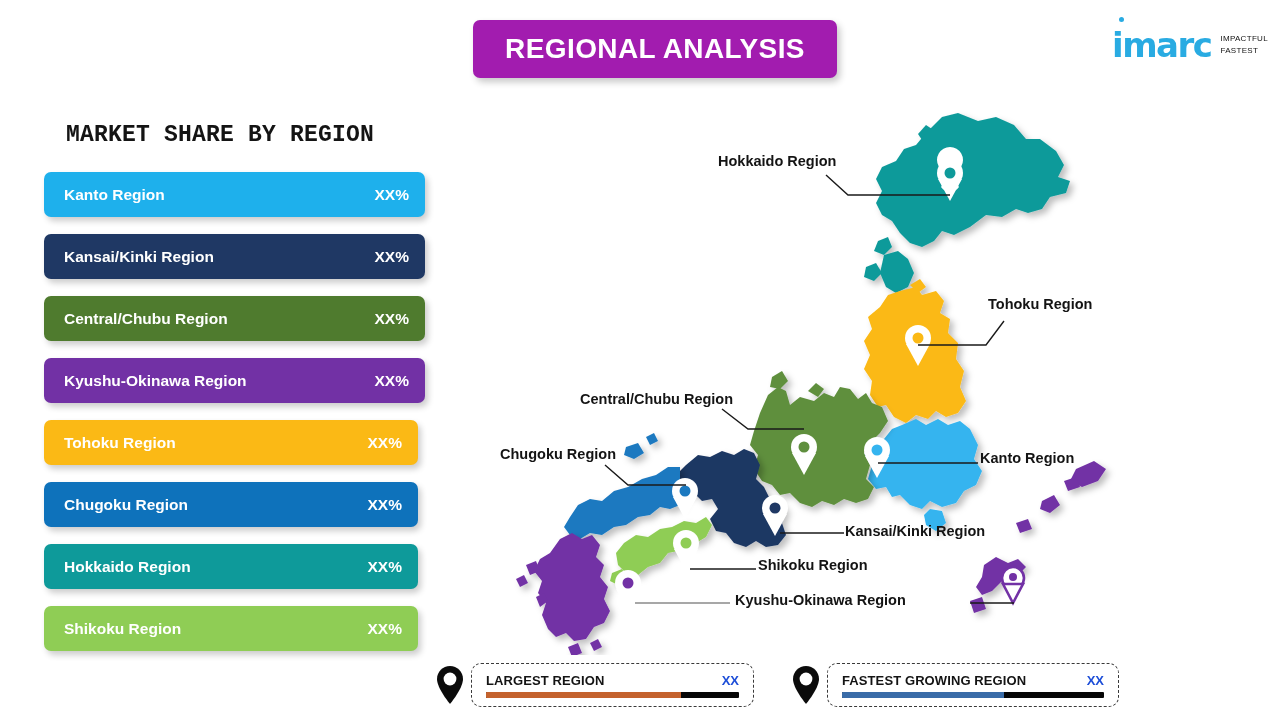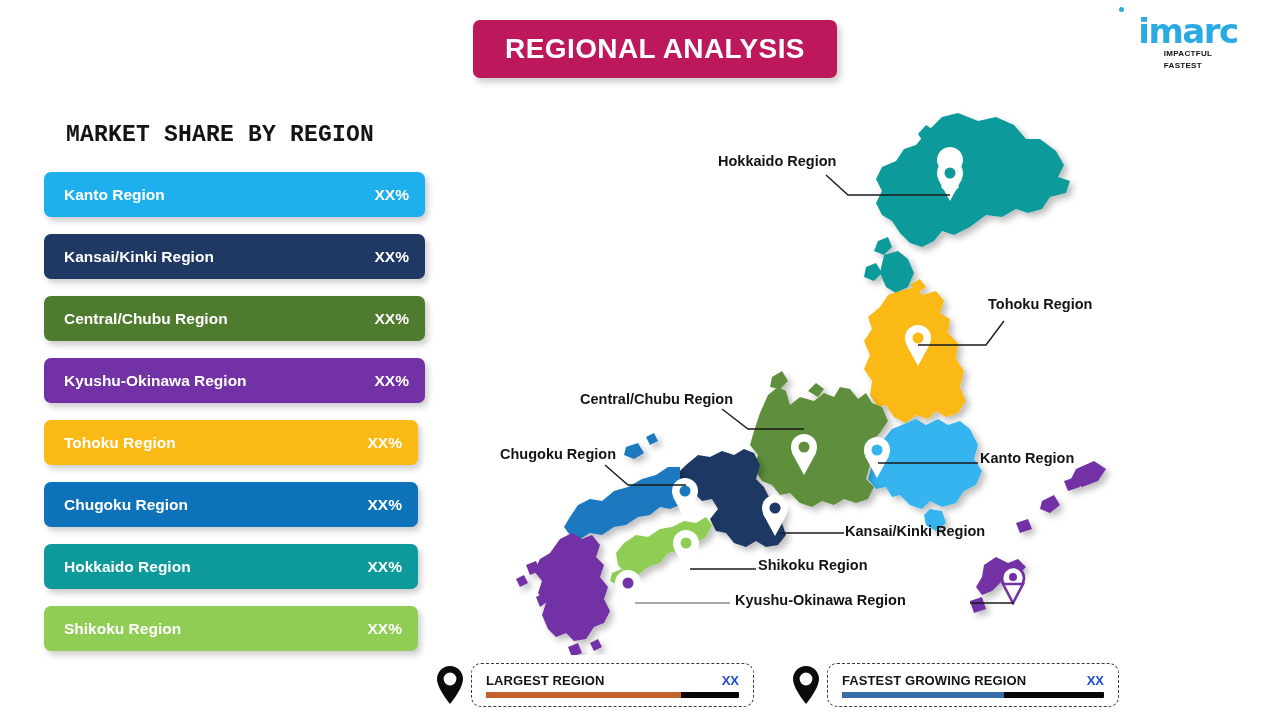--- a/index.html
+++ b/index.html
@@ -16,45 +16,44 @@
     color: #1a1a1a;
   }
 
   
   #title-banner {
     position: absolute;
     left: 473px;
     top: 20px;
     width: 364px;
     height: 58px;
-    background: #be185d;
+    background: #a21caf;
     border-radius: 7px;
     box-shadow: 3px 4px 7px rgba(0,0,0,0.22);
     display: flex;
     align-items: center;
     justify-content: center;
   }
   #title-banner .txt {
     color: #ffffff;
     font-size: 28px;
     font-weight: bold;
     letter-spacing: 0.4px;
     white-space: nowrap;
   }
 
   
   #logo {
     position: absolute;
     left: 1112px;
-    top: 14px;
+    top: 24px;
     width: 152px;
     height: 42px;
     display: flex;
     align-items: center;
-    flex-direction: column;
   }
   #logo .wordmark {
     font-size: 34px;
     font-weight: bold;
     color: #29abe2;
     letter-spacing: -1.5px;
     line-height: 1;
     font-family: "DejaVu Sans", sans-serif;
     position: relative;
   }
@@ -67,21 +66,21 @@
     top: -7px;
   }
   #logo .divider {
     width: 2px;
     height: 28px;
     background: #111;
     margin: 0 6px 0 3px;
   }
   #logo .tagline {
     font-size: 8px;
-    font-weight: bold;
+    font-weight: normal;
     line-height: 1.45;
     color: #111;
     letter-spacing: 0.3px;
   }
 
   
   #share-heading {
     position: absolute;
     left: 66px;
     top: 122px;

